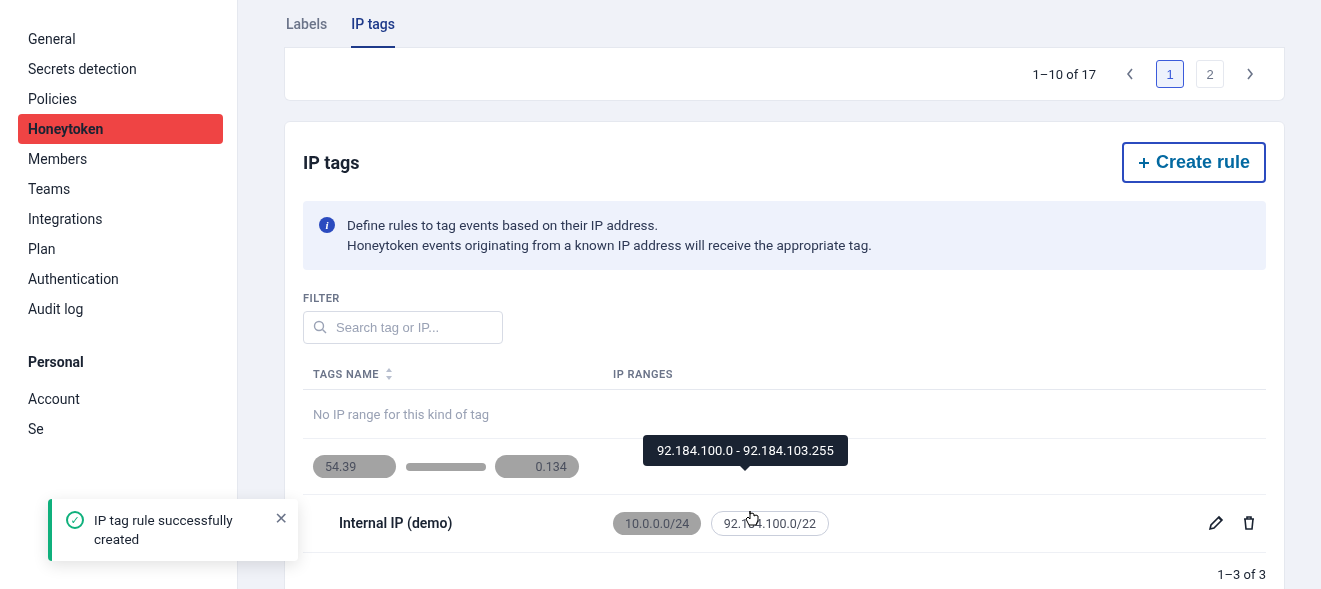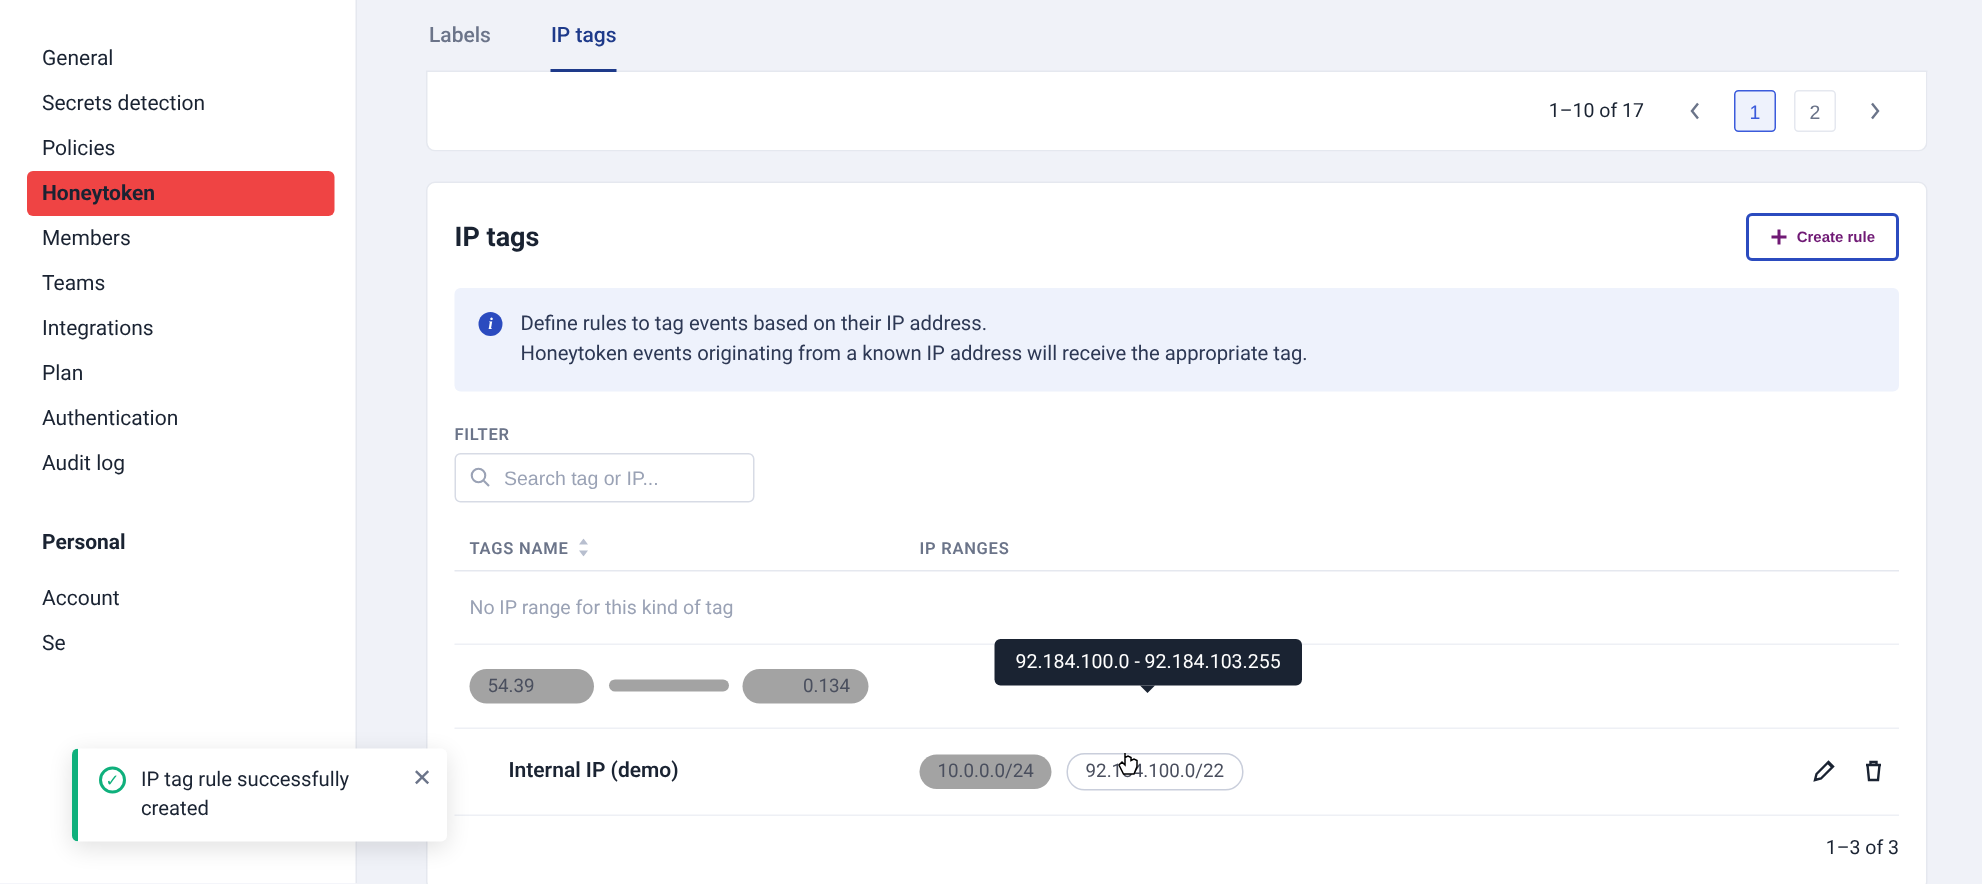--- a/index.html
+++ b/index.html
@@ -37,21 +37,21 @@
   font-size: 14px;
 }
 .sidebar-item.active { background: #ef4444; font-weight: 700; }
 .main {
   flex: 1;
   overflow-y: auto;
   padding: 0 36px 24px 46px;
 }
 .tabs {
   display: flex;
-  gap: 40px;
+  gap: 24px;
   border-bottom: 1px solid #e5e8ef;
   padding: 0 0 0 2px;
   margin-bottom: 0;
   position: relative;
 }
 .tab {
   padding: 16px 0 14px;
   font-size: 14px;
   color: #6b7489;
   cursor: pointer;
@@ -96,29 +96,29 @@
 .card-head {
   display: flex;
   justify-content: space-between;
   align-items: center;
   margin-bottom: 18px;
 }
 .card-title { font-size: 18px; font-weight: 700; }
 .create-btn {
   background: #fff;
   border: 2px solid #2b4bbf;
-  color: #701a75;
+  color: #0369a1;
   font-weight: 700;
   padding: 8px 14px;
   border-radius: 4px;
   cursor: pointer;
   display: inline-flex;
   align-items: center;
   gap: 6px;
-  font-size: 10px;
+  font-size: 18px;
 }
 .info-banner {
   background: #eef2fc;
   border-radius: 4px;
   padding: 14px 16px;
   display: flex;
   gap: 12px;
   margin-bottom: 22px;
   color: #2d3854;
 }
@@ -351,21 +351,21 @@
         <div class="col-actions"></div>
       </div>
 
       <div class="row" style="position:relative;">
         <div class="col-ranges">
           <span class="chip" style="padding-right:40px;">54.39</span>
           <span class="chip" style="padding-left:40px;padding-right:40px;"></span>
           <span class="chip" style="padding-left:40px;">0.134</span>
         </div>
         <div class="col-actions"></div>
-        <div class="tooltip" style="left:360px; top:-4px;">92.184.100.0 - 92.184.103.255</div>
+        <div class="tooltip" style="left:340px; top:-4px;">92.184.100.0 - 92.184.103.255</div>
       </div>
 
       <div class="row" style="position:relative;">
         <div class="col-name">
           <span style="width:16px"></span>
           <span>Internal IP (demo)</span>
         </div>
         <div class="col-ranges">
           <span class="chip">10.0.0.0/24</span>
           <span class="chip outlined">92.184.100.0/22</span>

